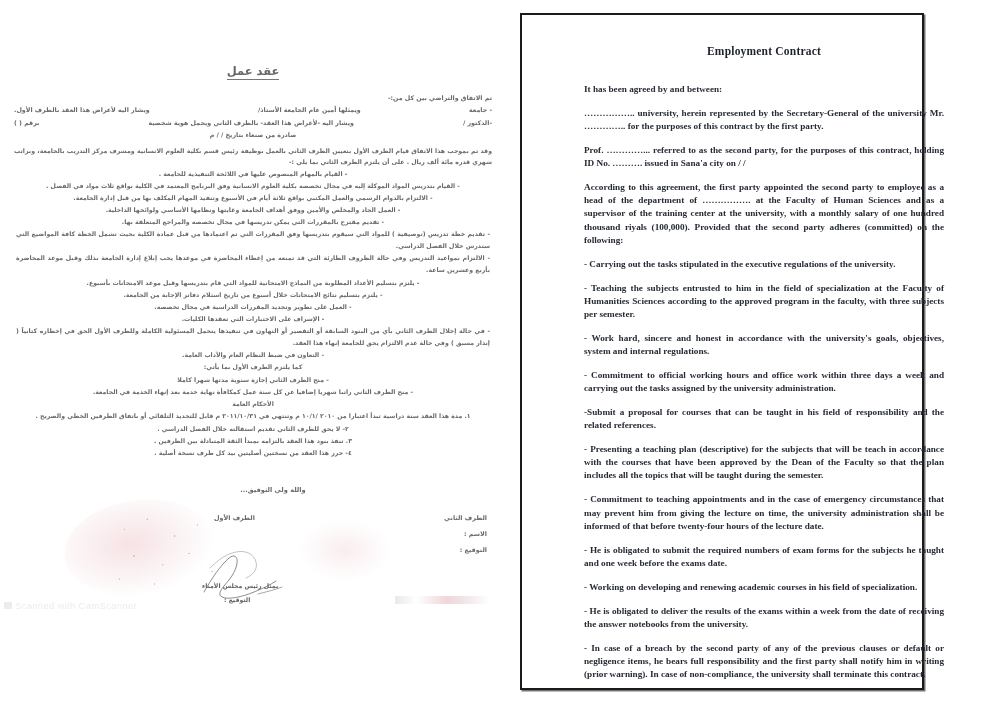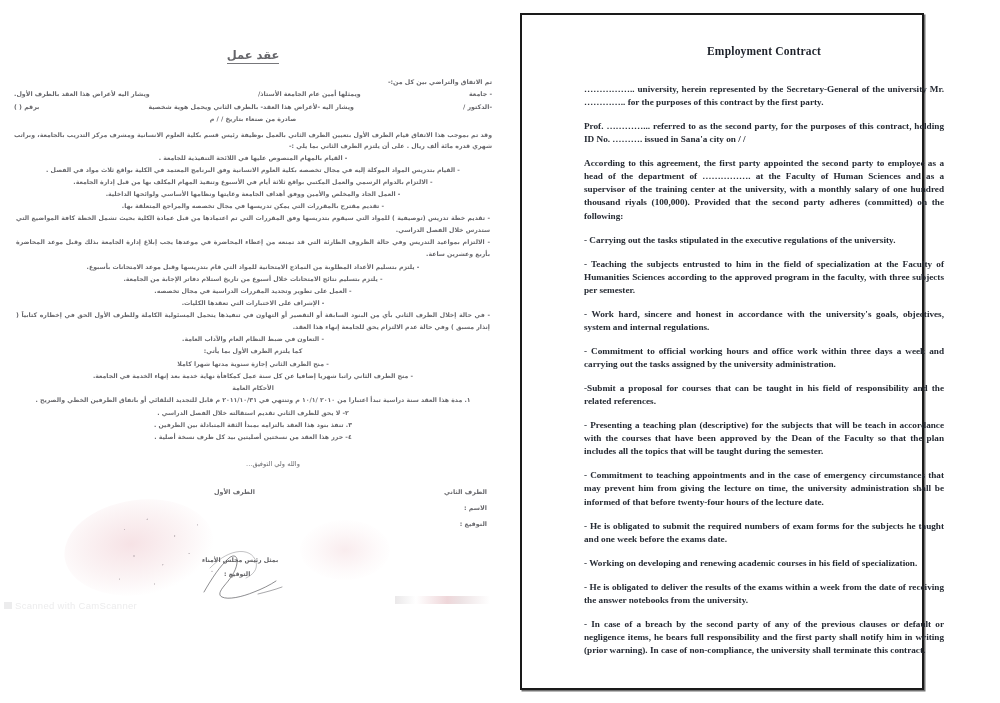--- a/index.html
+++ b/index.html
@@ -38,21 +38,21 @@
     
     filter: blur(0.22px) contrast(0.9);
     opacity: 0.92;
   }
   .ar-title {
     text-align: center;
     font-size: 11.5px;
     font-weight: bold;
     color: #55555a;
     letter-spacing: 1px;
-    margin-top: 48px;
+    margin-top: 64px;
     margin-bottom: 0;
   }
   .ar-title span {
     border-bottom: 1px solid #6a6a6e;
     padding-bottom: 1px;
   }
   .ar-intro {
     margin-top: 14px;
     font-size: 6.3px;
     line-height: 1.9;
@@ -110,23 +110,23 @@
   .ar-num {
     font-size: 6.2px;
     font-weight: bold;
     color: #57575c;
     text-align: center;
     line-height: 2.0;
   }
   .ar-closing {
     text-align: center;
     font-size: 6.6px;
-    font-weight: normal;
-    color: #57575c;
-    margin-top: 16px;
+    font-weight: bold;
+    color: #57575c;
+    margin-top: 26px;
     margin-right: -40px;
   }
   .sig-area {
     position: relative;
     margin-top: 16px;
     height: 120px;
   }
   .sig-col {
     position: absolute;
     font-size: 6.4px;
@@ -344,20 +344,21 @@
   <div id="camscanner-watermark">
     <span class="cs-mark"></span>
     <span>Scanned with CamScanner</span>
   </div>
 </div>
 
 <div id="english-page">
   <div id="english-inner">
     <div id="en-title">Employment Contract</div>
 
+    <p class="en-p">It has been agreed by and between:</p>
     <p class="en-p">…………….. university, herein represented by the Secretary-General of the university Mr. ………….. for the purposes of this contract by the first party.</p>
     <p class="en-p">Prof. …………... referred to as the second party, for the purposes of this contract, holding ID No. ………. issued in Sana'a city on   /    /</p>
     <p class="en-p">According to this agreement, the first party appointed the second party to employee as a head of the department of ……………. at the Faculty of Human Sciences and as a supervisor of the training center at the university, with a monthly salary of one hundred thousand riyals (100,000). Provided that the second party adheres (committed) on the following:</p>
     <p class="en-p">- Carrying out the tasks stipulated in the executive regulations of the university.</p>
     <p class="en-p">- Teaching the subjects entrusted to him in the field of specialization at the Faculty of Humanities Sciences according to the approved program in the faculty, with three subjects per semester.</p>
     <p class="en-p">- Work hard, sincere and honest in accordance with the university's goals, objectives, system and internal regulations.</p>
     <p class="en-p">- Commitment to official working hours and office work within three days a week and carrying out the tasks assigned by the university administration.</p>
     <p class="en-p">-Submit a proposal for courses that can be taught in his field of responsibility and the related references.</p>
     <p class="en-p">- Presenting a teaching plan (descriptive) for the subjects that will be teach in accordance with the courses that have been approved by the Dean of the Faculty so that the plan includes all the topics that will be taught during the semester.</p>
     <p class="en-p">- Commitment to teaching appointments and in the case of emergency circumstances that may prevent him from giving the lecture on time, the university administration shall be informed of that before twenty-four hours of the lecture date.</p>

